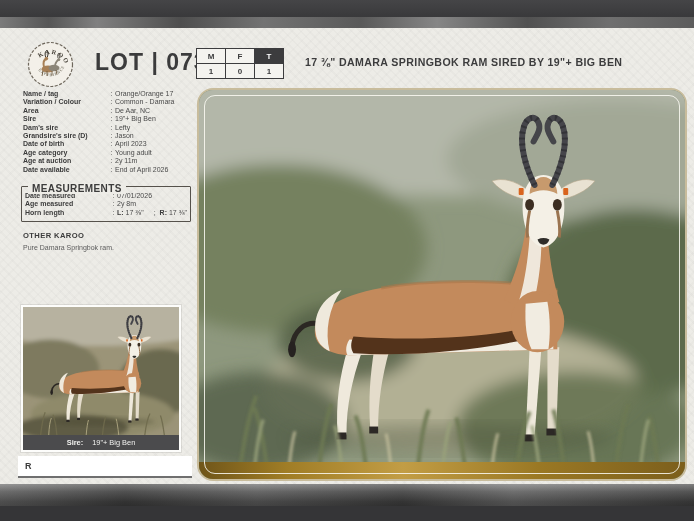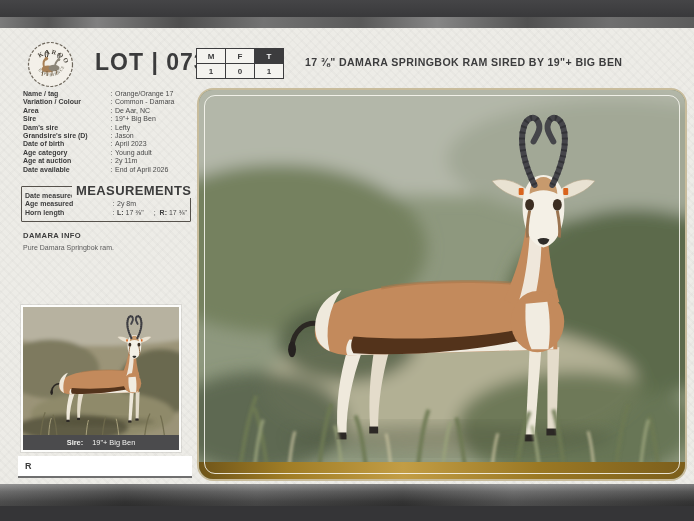--- a/index.html
+++ b/index.html
@@ -37,21 +37,21 @@
 
   
   .details { position:absolute; left:23px; top:90px; width:170px; }
   .drow { display:grid; grid-template-columns:85px 7px 1fr; font-size:7px; line-height:8.4px; color:#4a4a4a; }
   .drow .lbl { font-weight:bold; color:#3c3c3c; }
   .drow .colon { text-align:center; }
 
   .fieldset { position:absolute; left:21px; top:186px; width:170px; height:36px;
     border:1px solid #55514b; border-radius:1px; padding:5px 0 0 3px; }
   .fieldset .legend { position:absolute; top:-4.5px; left:6px; background:#edece7;
-    padding:0 4px; font-size:13px; font-weight:bold; letter-spacing:0.4px; color:#3c3c3c;margin-left:44px; }
+    padding:0 4px; font-size:10px; font-weight:bold; letter-spacing:0.4px; color:#3c3c3c; }
   .hornval b { font-weight:bold; color:#3c3c3c; }
   .hornval .sep { display:inline-block; margin:0 4px 0 10px; }
 
   .otherinfo-h { position:absolute; left:23px; top:231px; font-size:7.6px; font-weight:bold;
     letter-spacing:0.4px; color:#3c3c3c; }
   .otherinfo-t { position:absolute; left:23px; top:244px; font-size:7px; color:#5c5c5c; }
 
   
   .sire-card { position:absolute; left:21px; top:305px; width:160px; background:#fdfdfb;
     padding:2px; box-shadow:0 0 0 1px rgba(0,0,0,0.08); }
@@ -196,21 +196,21 @@
         <span class="colon">:</span>
         <span class="val">2y 8m</span>
       </div>
     <div class="drow">
       <span class="lbl">Horn length</span>
       <span class="colon">:</span>
       <span class="val hornval"><b>L:</b> <span>17 ⅜"</span><span class="sep">;</span><b>R:</b> <span>17 ⅜"</span></span>
     </div>
   </div>
 
-  <div class="otherinfo-h">DAMARA INFO</div>
+  <div class="otherinfo-h">OTHER KAROO</div>
   <div class="otherinfo-t">Pure Damara Springbok ram.</div>
 
   <div class="sire-card">
     <svg class="sire-photo" viewBox="0 0 491 393" preserveAspectRatio="xMidYMid slice">
       <defs>
         <filter id="sblur" x="-20%" y="-20%" width="140%" height="140%">
             <feGaussianBlur stdDeviation="7"></feGaussianBlur>
           </filter>
       </defs>
       <rect width="491" height="393" fill="#9b9478"></rect>

